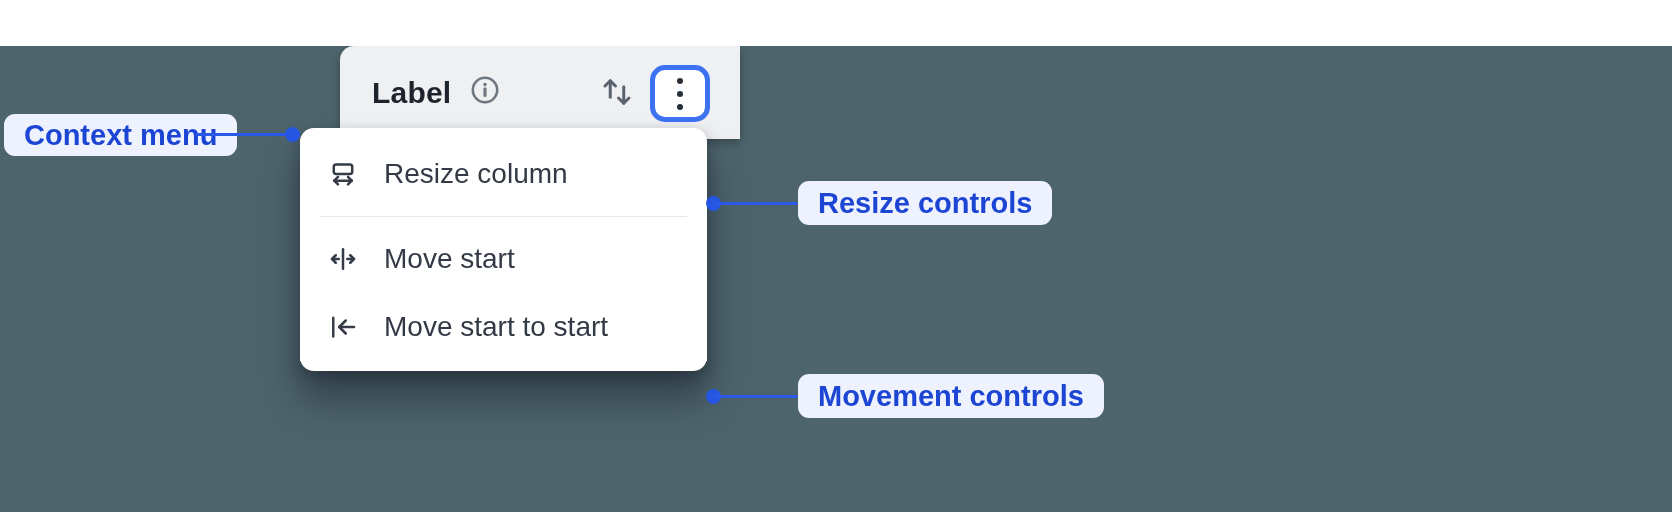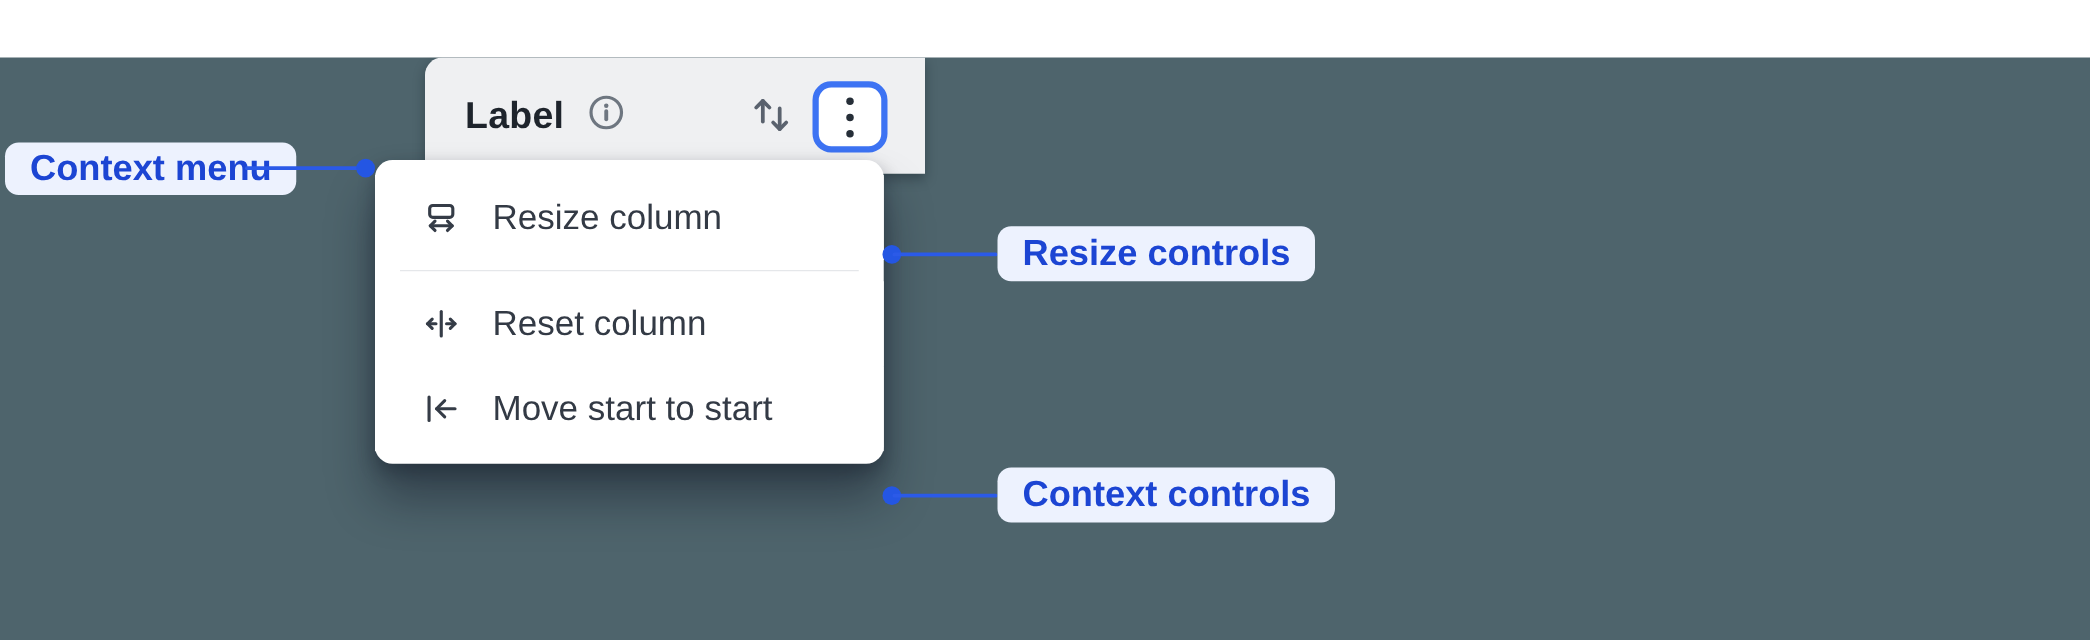--- a/index.html
+++ b/index.html
@@ -27,21 +27,21 @@
   .more-btn .dot { width:6px; height:6px; border-radius:50%; background:#262e38; }
 
   
   .menu {
     position:absolute; left:300px; top:82px; width:407px;
     background:#ffffff; border-radius:14px; padding:12px 0 10px;
     box-shadow:0 28px 38px rgba(12,16,30,.42), 0 6px 14px rgba(12,16,30,.28);
   }
   .menu-item {
     height:68px; display:flex; align-items:center; gap:26px;
-    padding:0 24px 0 38px; cursor:pointer; background:#fff;
+    padding:0 24px 0 28px; cursor:pointer; background:#fff;
   }
   .menu-item svg { width:30px; height:30px; flex:0 0 30px; }
   .menu-item .mi-label { font-size:28px; color:#333a45; white-space:nowrap; }
   .menu-divider { height:1px; background:#e5e7ea; margin:8px 20px; }
 
   svg .stk { fill:none; stroke:#353c47; stroke-width:2; stroke-linecap:round; stroke-linejoin:round; }
   svg .stk-gray { fill:none; stroke:#5a626e; stroke-width:2; stroke-linecap:round; stroke-linejoin:round; }
   svg .stk-info { fill:none; stroke:#6e7680; stroke-width:1.8; stroke-linecap:round; }
 
   
@@ -103,21 +103,21 @@
     <div class="menu-divider"></div>
 
     <div class="menu-item">
       <svg viewBox="0 0 24 24">
         <line class="stk" x1="12" y1="4.2" x2="12" y2="19.8"></line>
         <line class="stk" x1="3.2" y1="12" x2="8.6" y2="12"></line>
         <polyline class="stk" points="6.2,9 3.2,12 6.2,15"></polyline>
         <line class="stk" x1="15.4" y1="12" x2="20.8" y2="12"></line>
         <polyline class="stk" points="17.8,9 20.8,12 17.8,15"></polyline>
       </svg>
-      <span class="mi-label">Reset column</span>
+      <span class="mi-label">Move start</span>
     </div>
 
     <div class="menu-item">
       <svg viewBox="0 0 24 24">
         <line class="stk" x1="4.2" y1="4.5" x2="4.2" y2="19.5"></line>
         <line class="stk" x1="9" y1="12" x2="20.8" y2="12"></line>
         <polyline class="stk" points="14.2,6.8 9,12 14.2,17.2"></polyline>
       </svg>
       <span class="mi-label">Move start to start</span>
     </div>
@@ -127,15 +127,15 @@
   <div class="pill small" style="left:4px; top:68px;">Context menu</div>
   <div class="conn-line" style="left:196px; top:87px; width:92px;"></div>
   <div class="conn-dot" style="left:285px; top:81px;"></div>
 
   <div class="conn-dot" style="left:706px; top:150px;"></div>
   <div class="conn-line" style="left:714px; top:156px; width:84px;"></div>
   <div class="pill" style="left:798px; top:135px;">Resize controls</div>
 
   <div class="conn-dot" style="left:706px; top:343px;"></div>
   <div class="conn-line" style="left:714px; top:349px; width:84px;"></div>
-  <div class="pill" style="left:798px; top:328px;">Context controls</div>
+  <div class="pill" style="left:798px; top:328px;">Movement controls</div>
 
 </div>
 
 </body></html>

